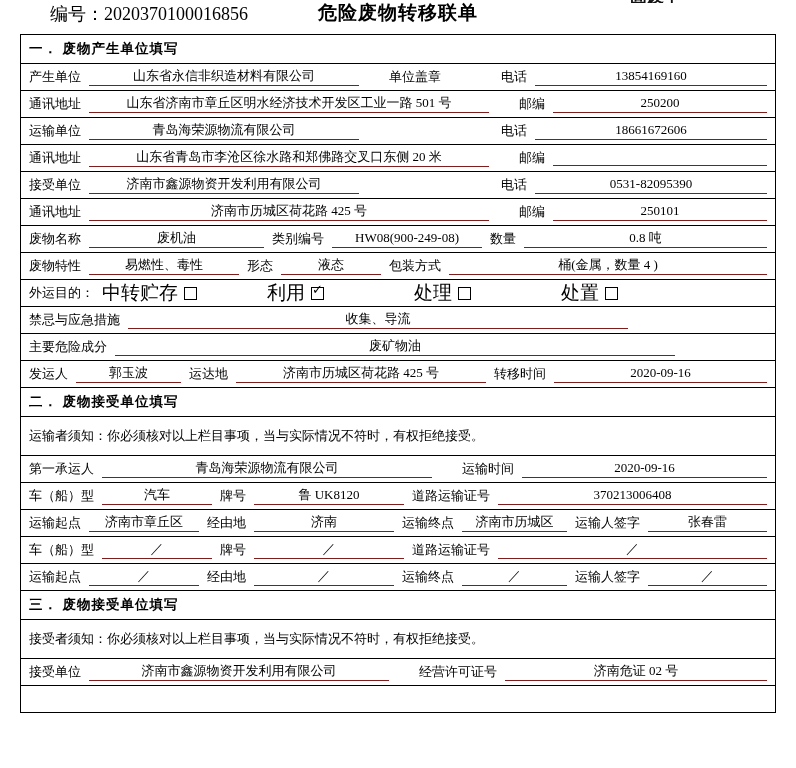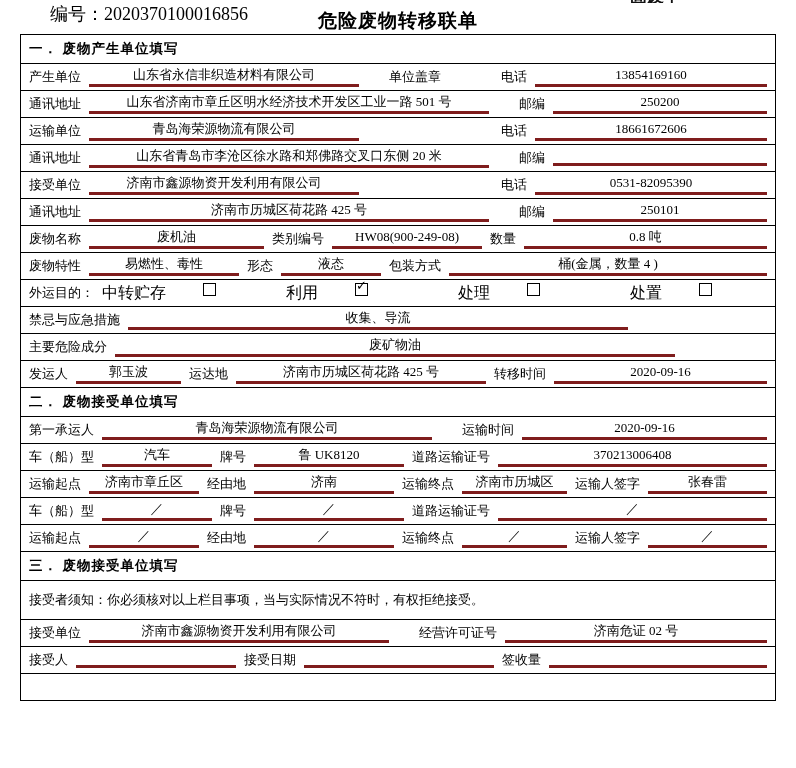--- a/index.html
+++ b/index.html
@@ -31,21 +31,21 @@
     position: absolute;
     left: 30px;
     top: 2px;
     font-size: 18px;
     white-space: nowrap;
   }
   .doc-title {
     position: absolute;
     left: 0;
     right: 0;
-    top: 8px;
+    top: 0;
     text-align: center;
     font-size: 19px;
     font-weight: bold;
     letter-spacing: 1px;
   }
   .corner-mark {
     position: absolute;
     right: 95px;
     top: -9px;
     font-size: 17px;
@@ -79,21 +79,21 @@
     padding-left: 8px;
     box-sizing: border-box;
     font-family: Liberation Serif, serif;
   }
   .lbl {
     white-space: nowrap;
     font-size: 13px;
   }
   .val {
     font-size: 13px;
-    border-bottom: 3px solid #7f1d1d;
+    border-bottom: 1px solid #7f1d1d;
     padding: 0 4px 1px 4px;
     text-align: center;
     white-space: nowrap;
     min-height: 15px;
     line-height: 16px;
     box-sizing: border-box;
   }
   .val.fill {
     flex: 1 1 auto;
   }
@@ -122,24 +122,23 @@
   .chk.on::after {
     content: "✓";
     position: absolute;
     left: 0px;
     top: -5px;
     font-size: 13px;
     line-height: 13px;
   }
   .opt {
     white-space: nowrap;
-    font-size: 16px;
+    font-size: 19px;
     display: inline-flex;
-    align-items: flex-start;
-    gap: 31px;
+    align-items: center;
   }
 </style>
 </head>
 <body>
 
 <div class="page">
 
   <div class="topbar">
     <div class="code">
       <span>编号：</span><span>2020370100016856</span>
@@ -357,20 +356,25 @@
         <span class="val fill">2020-09-16</span>
         <span class="gap-s"></span>
       </div>
     </td>
         </tr>
 
     <tr>
       <td class="sec-head">二． 废物接受单位填写</td>
     </tr>
 
+    <tr>
+          <td>
+      <div class="notice">运输者须知：你必须核对以上栏目事项，当与实际情况不符时，有权拒绝接受。</div>
+    </td>
+        </tr>
 
     <tr>
           <td>
       <div class="cellwrap">
         <span class="lbl">第一承运人</span>
         <span class="gap-s"></span>
         <span class="val" style="width:330px">青岛海荣源物流有限公司</span>
         <span class="gap-l"></span>
         <span class="lbl">运输时间</span>
         <span class="gap-s"></span>
@@ -483,38 +487,20 @@
         <span class="val" style="width:300px">济南市鑫源物资开发利用有限公司</span>
         <span class="gap-l"></span>
         <span class="lbl">经营许可证号</span>
         <span class="gap-s"></span>
         <span class="val fill">济南危证 02 号</span>
         <span class="gap-s"></span>
       </div>
     </td>
         </tr>
 
-    <tr>
-          <td>
-      <div class="cellwrap">
-        <span class="lbl">接受人</span>
-        <span class="gap-s"></span>
-        <span class="val" style="width:160px"></span>
-        <span class="gap-s"></span>
-        <span class="lbl">接受日期</span>
-        <span class="gap-s"></span>
-        <span class="val" style="width:190px"></span>
-        <span class="gap-s"></span>
-        <span class="lbl">签收量</span>
-        <span class="gap-s"></span>
-        <span class="val fill"></span>
-        <span class="gap-s"></span>
-      </div>
-    </td>
-        </tr>
 
     <tr>
           <td>
       <div class="cellwrap">
 
         <span class="gap" style="width:22px"></span>
 
         <span class="gap" style="width:52px"></span>
 
         <span class="gap" style="width:52px"></span>

